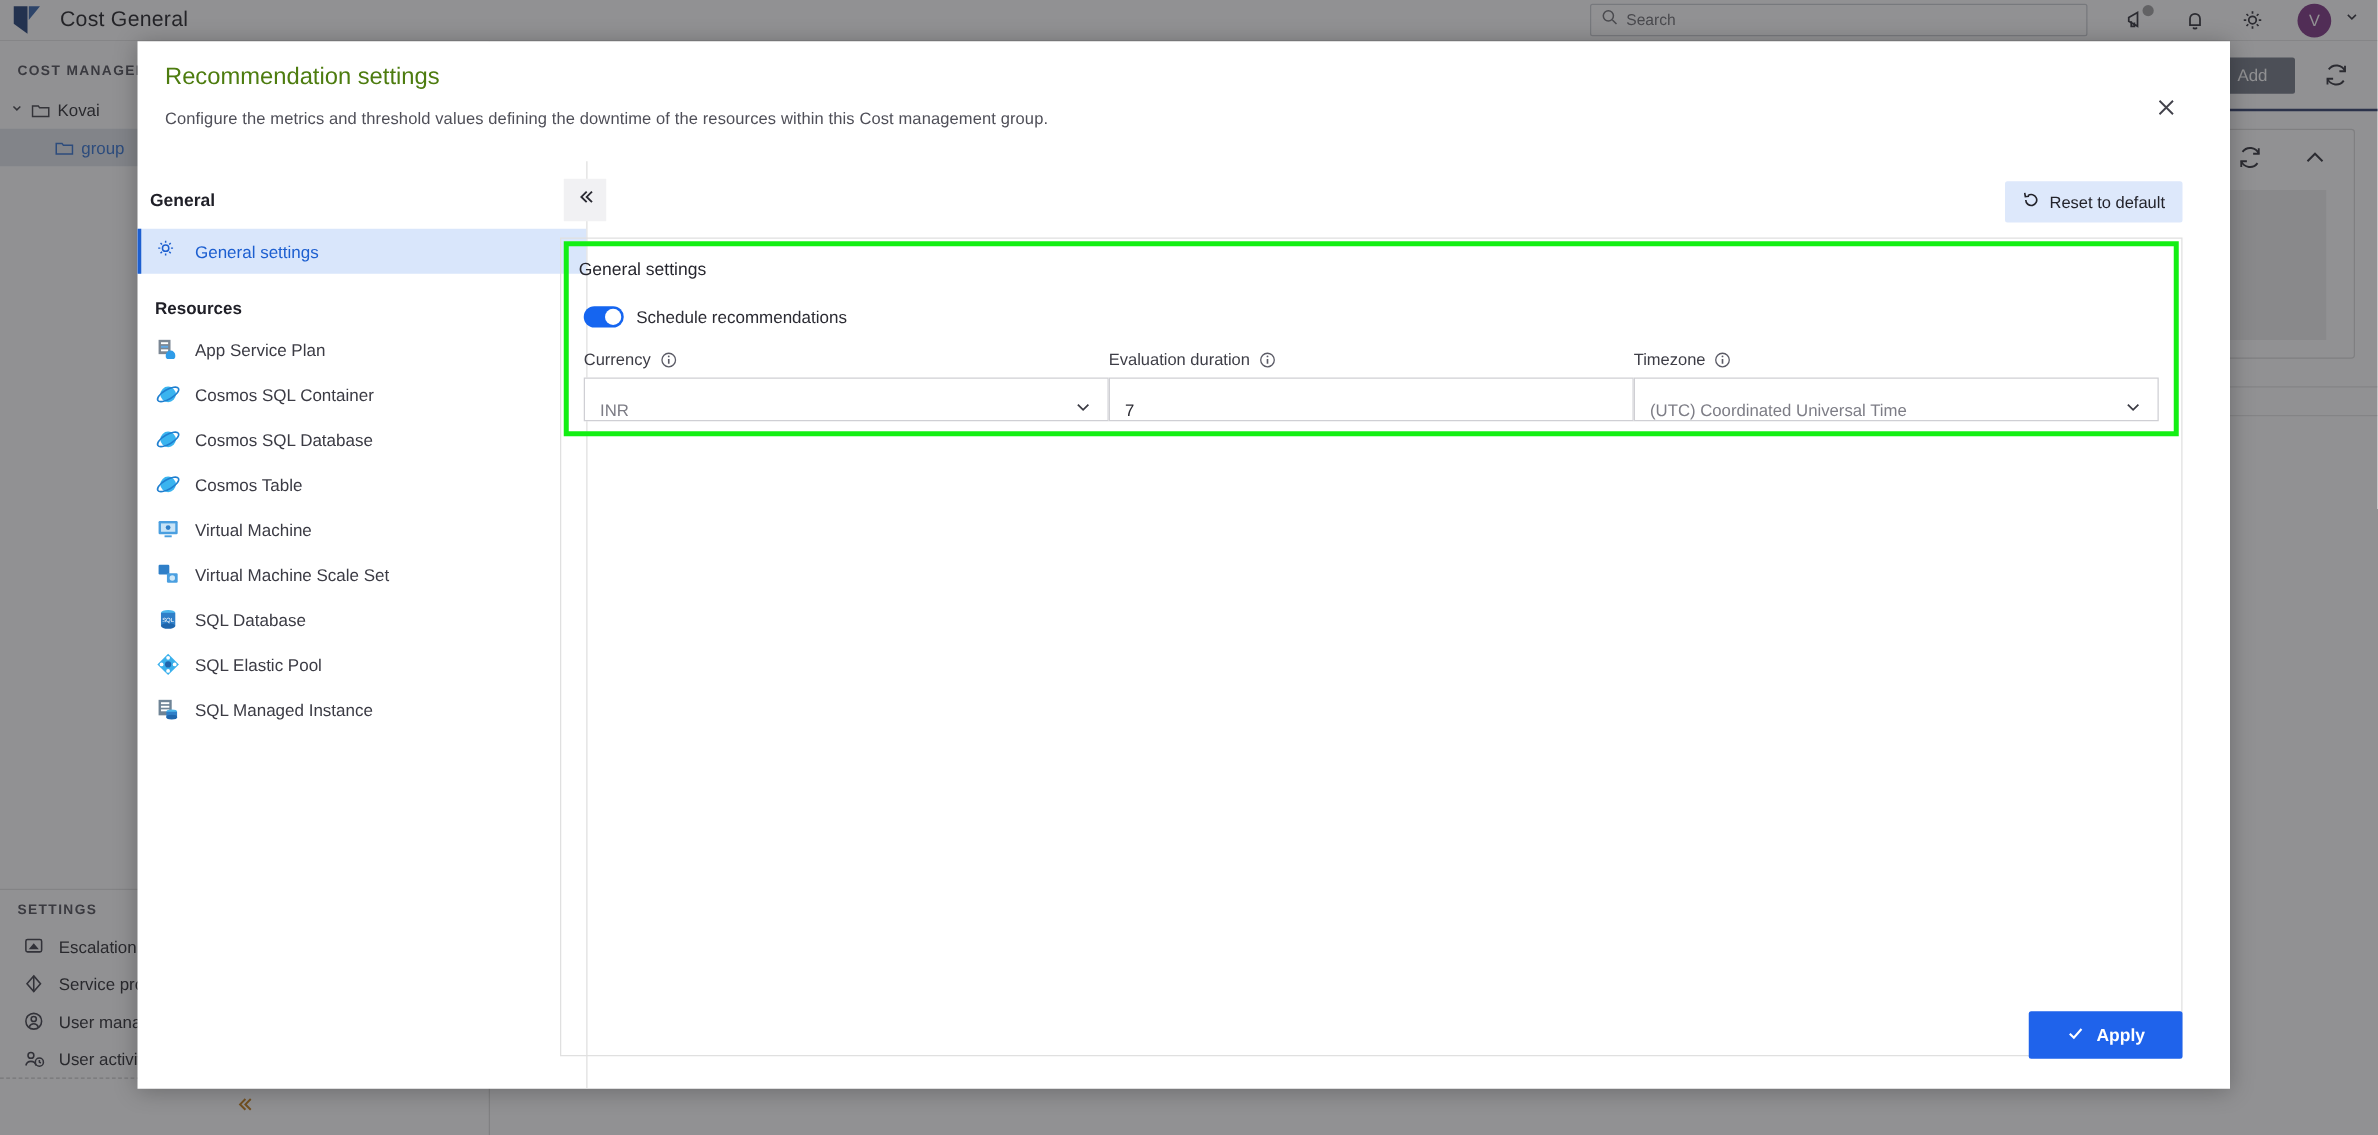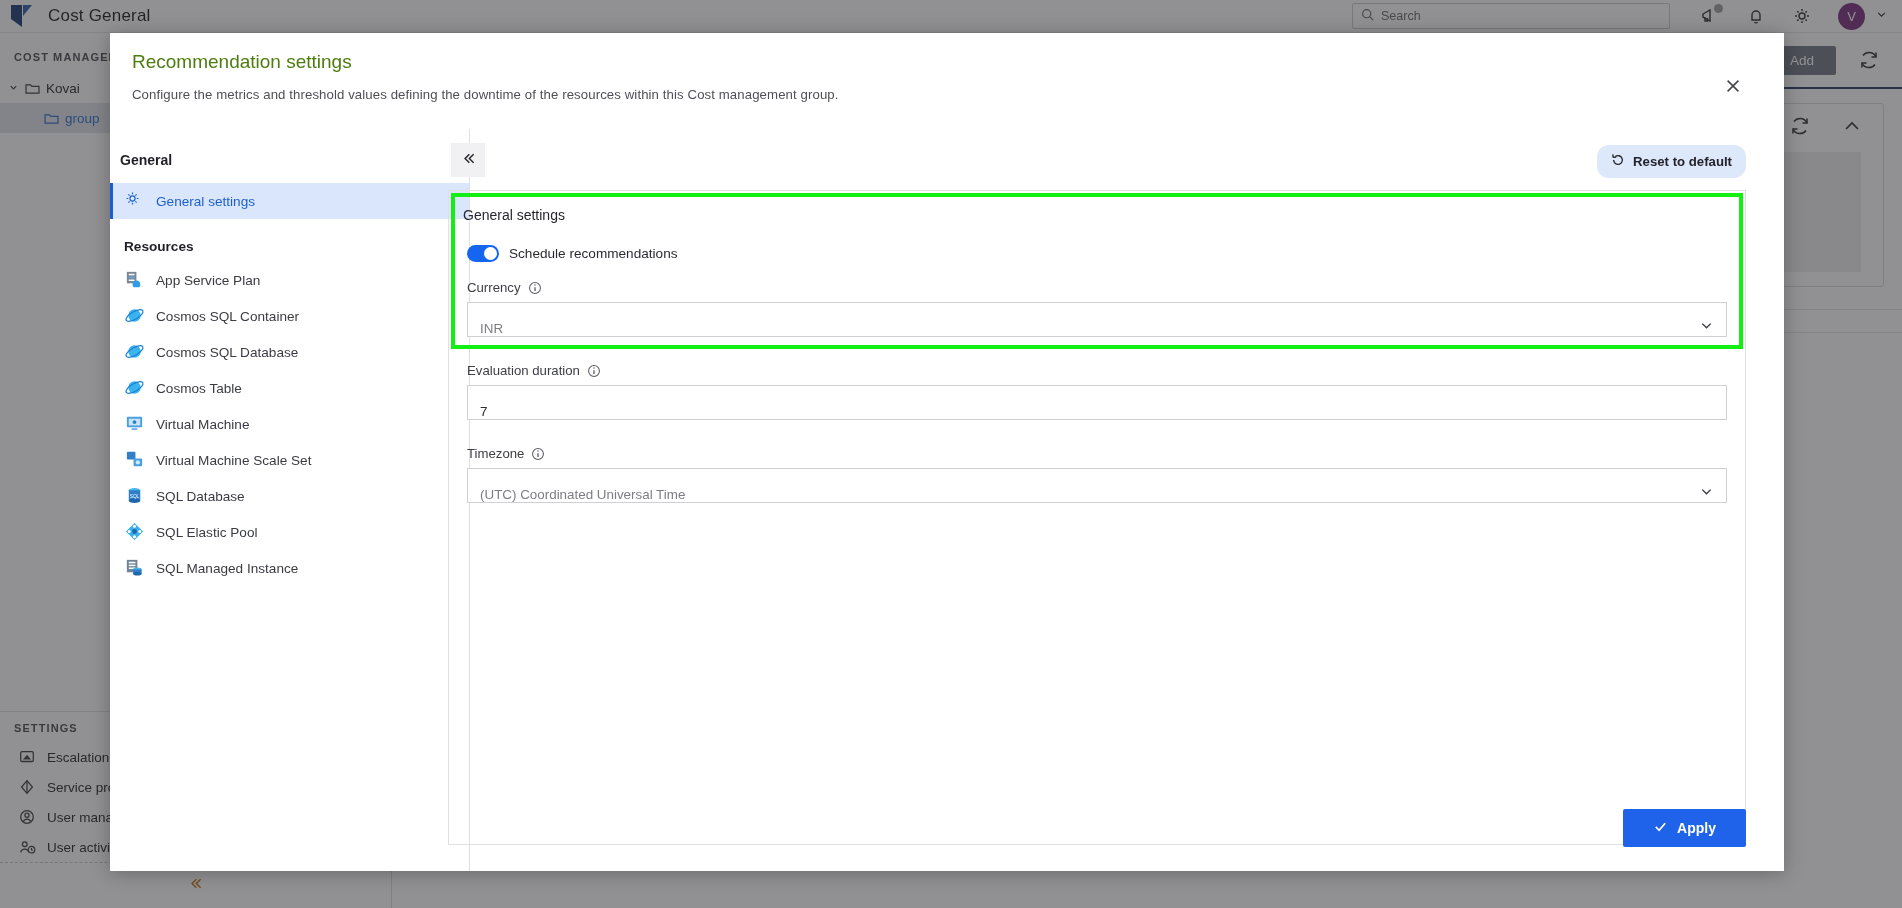--- a/index.html
+++ b/index.html
@@ -17,21 +17,21 @@
     position: absolute; top: 0; left: 0; right: 0; height: 33px;
     background: #ffffff; display: flex; align-items: center;
     border-bottom: 1px solid #e6e6e6;
   }
   .logo-mark { width: 30px; height: 26px; margin-left: 8px; flex: none; }
   .app-title {
     font-size: 17px; color: #1b1b1f; margin-left: 10px; letter-spacing: .2px;
   }
   .topbar-spacer { flex: 1; }
   .search-box {
-    width: 318px; height: 26px; border: 1px solid #c9ccd1; border-radius: 2px;
+    width: 398px; height: 26px; border: 1px solid #c9ccd1; border-radius: 2px;
     display: flex; align-items: center; padding: 0 8px; background: #fff;
     margin-right: 30px;
     text-align: right;
   }
   .search-box .ph { font-size: 12.5px; color: #6b6b70; margin-left: 7px; }
   .topbar-icons { display: flex; align-items: center; gap: 26px; margin-right: 14px; }
   .tb-ico { width: 20px; height: 20px; color: #2b2b33; position: relative; }
   .tb-ico svg { display: block; }
   .notif-dot {
     position: absolute; top: -2px; right: -3px; width: 9px; height: 9px;
@@ -143,23 +143,23 @@
     padding: 20px 0 8px 14px;
   }
   .res-ico { width: 22px; height: 22px; flex: none; }
 
   
   .mcontent {
     position: absolute; left: 300px; right: 0; top: 0; bottom: 0; padding: 16px 38px 0 38px;
   }
   .reset-row { display: flex; justify-content: flex-end; }
   .reset-btn {
-    background: #dde8fb; border: none; border-radius: 12px; color: #23232b;
+    background: #dde8fb; border: none; border-radius: 2px; color: #23232b;
     font-size: 13.2px; padding: 8px 14px; display: flex; align-items: center;
-    gap: 8px; cursor: pointer; font-weight: bold;
+    gap: 8px; cursor: pointer;
   }
   .panel-outer {
     margin-top: 12px; border: 1px solid #e0e0e0; height: 655px; position: relative;
   }
   .highlight {
     position: absolute; left: 2px; top: 2px; right: 2px; height: 156px;
     border: 4px solid #13ef13; pointer-events: none;
   }
   .gs-title { font-size: 14px; color: #26262e; padding: 16px 0 0 14px; }
   .toggle-row {
@@ -168,21 +168,21 @@
   .switch {
     width: 32px; height: 17px; border-radius: 9px; background: #1565f0;
     position: relative; cursor: pointer; flex: none;
   }
   .switch .knob {
     position: absolute; width: 13px; height: 13px; border-radius: 50%;
     background: #fff; top: 2px; right: 2px;
   }
   .toggle-label { font-size: 13.6px; color: #2b2b33; }
 
-  .fields { display: flex; gap: 26px; padding: 18px 18px 0 18px; flex-direction: column; }
+  .fields { display: flex; padding: 18px 18px 0 18px; }
   .field { flex: 1; }
   .field-label {
     font-size: 13.2px; color: #3d3d46; display: flex; align-items: center;
     gap: 7px; margin-bottom: 7px;
   }
   .info-ico { width: 14px; height: 14px; color: #5b5b66; }
   .control {
     height: 35px; border: 1px solid #cfcfd4; border-radius: 0; background: #fff;
     display: flex; align-items: flex-end; padding: 0 12px; font-size: 13.4px;
     color: #7d7d86; cursor: pointer;

